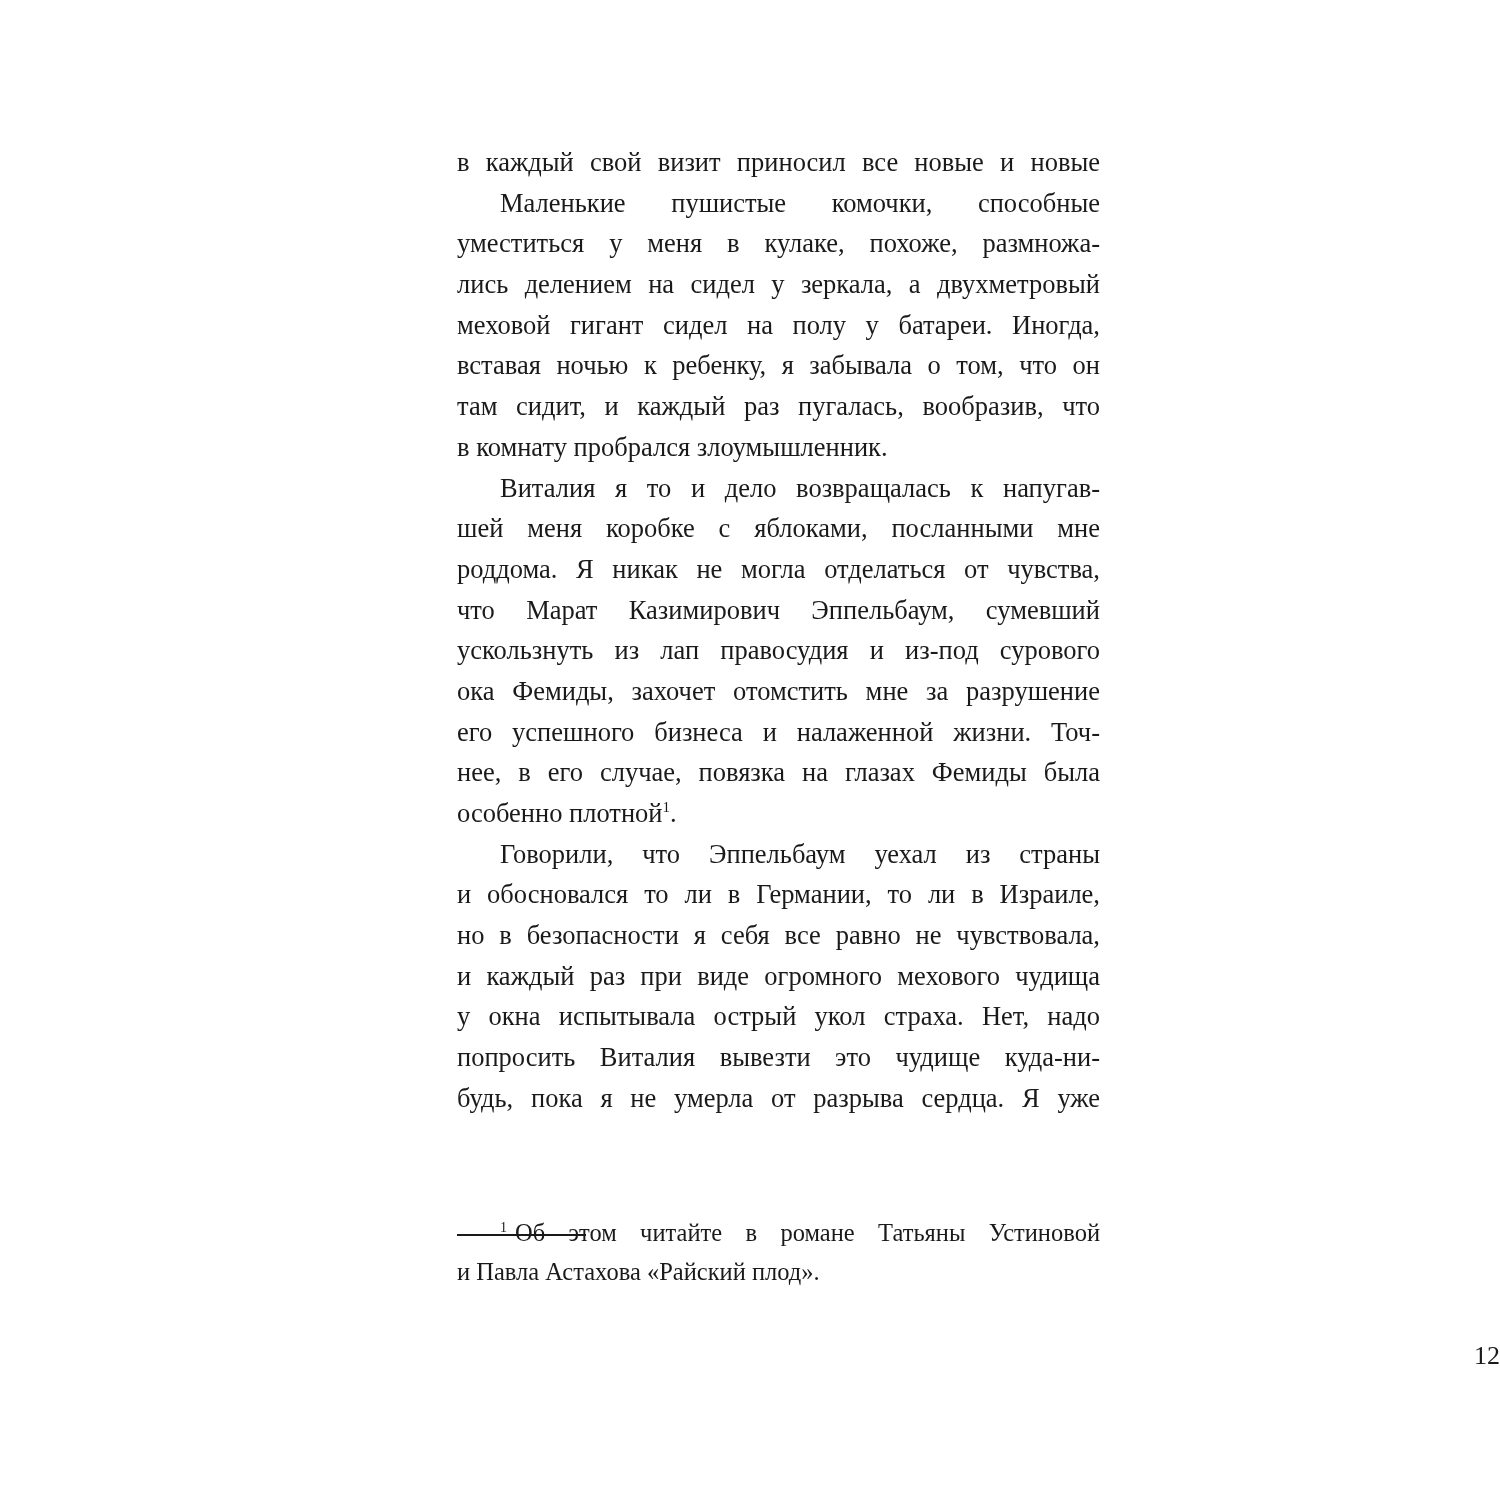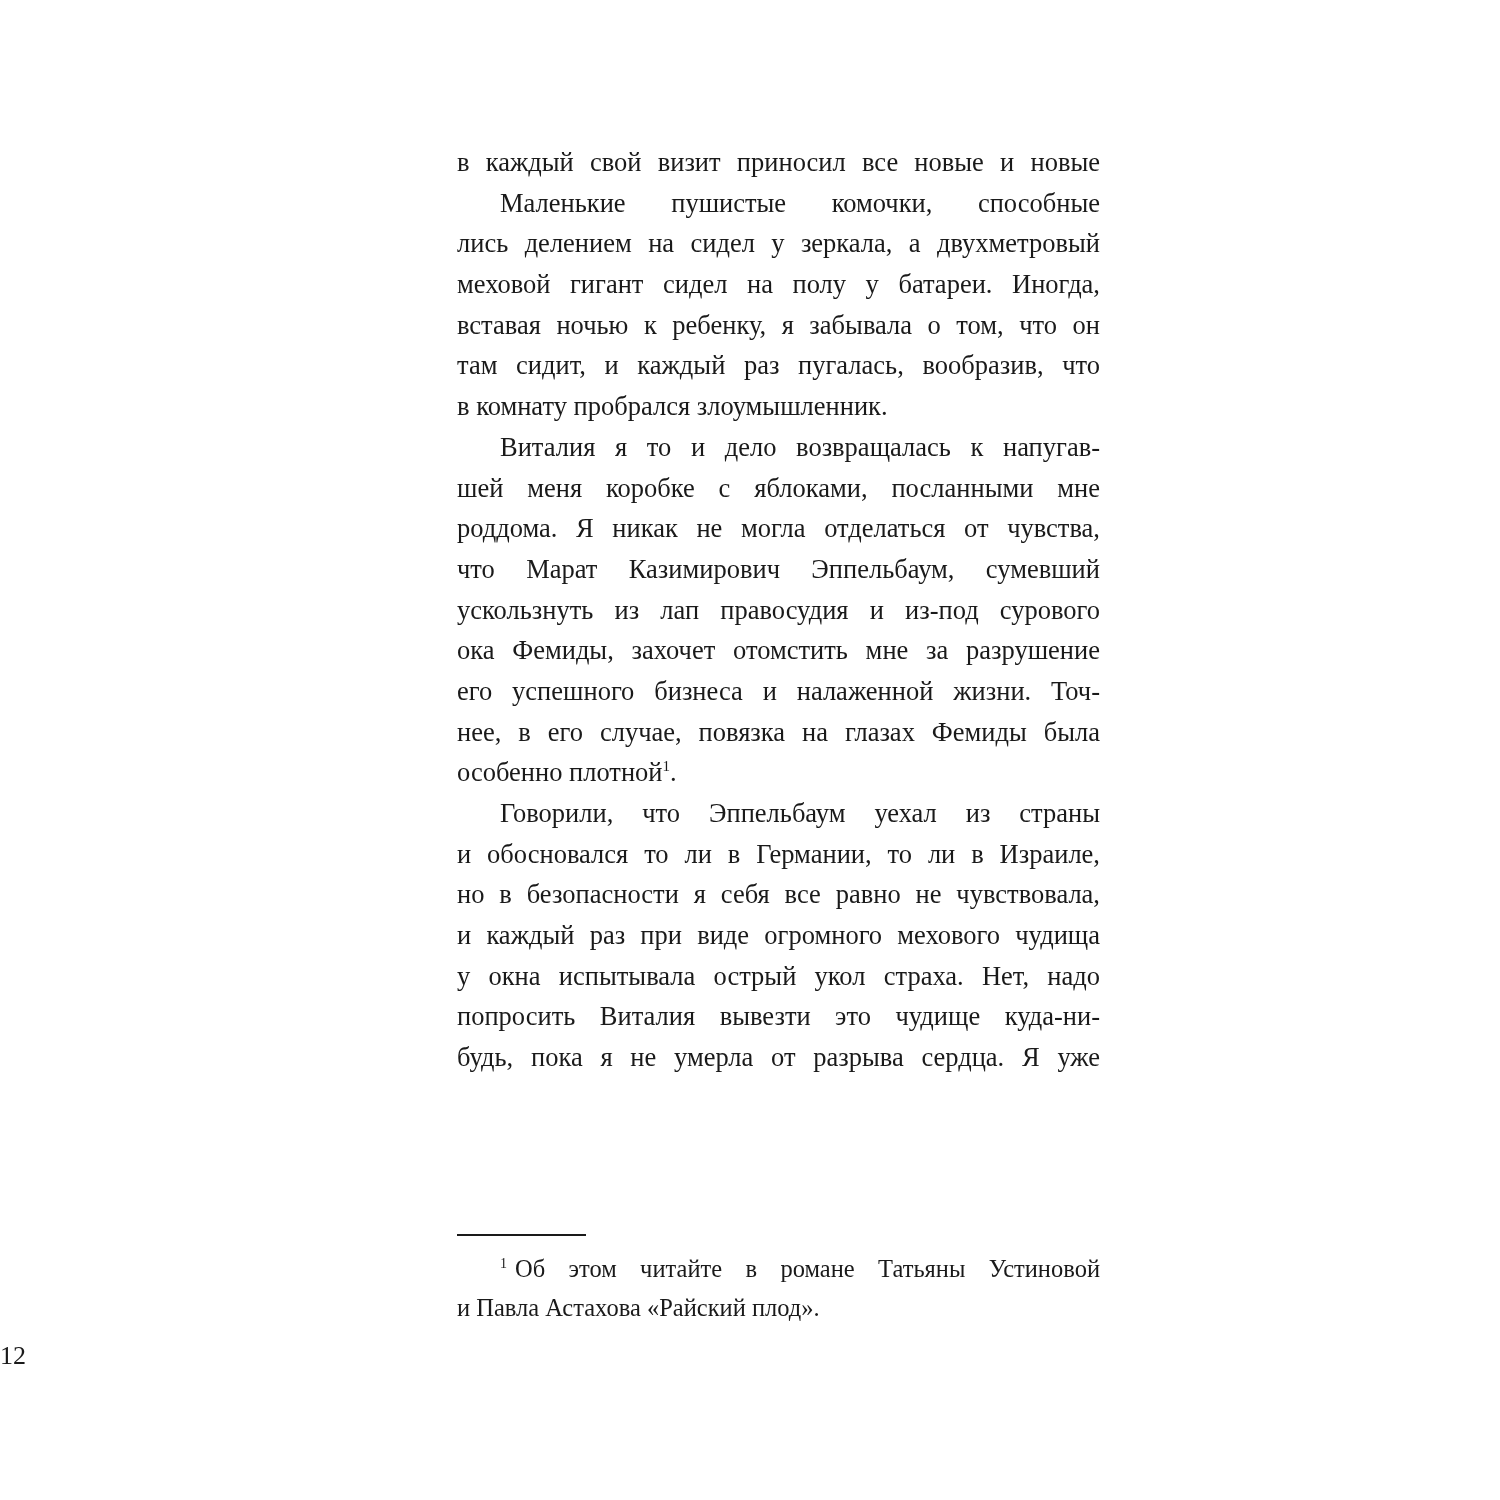--- a/index.html
+++ b/index.html
@@ -45,48 +45,49 @@
       position: absolute;
       left: 457px;
       top: 1234px;
       width: 129px;
       height: 2px;
       background: #1a1a1a;
     }
     .footnote {
       position: absolute;
       left: 457px;
-      top: 1250px;
+      top: 1214px;
       width: 643px;
       font-size: 24.5px;
       line-height: 38.5px;
     }
     .footnote .line { height: 38.5px; }
     .footnote .line.indent { padding-left: 43px; }
     .footnote sup.fn-mark {
       font-size: 14px;
       vertical-align: 9px;
       line-height: 0;
       margin-right: 8px;
     }
     .page-number {
       position: absolute;
       left: 0;
       width: 1500px;
       top: 1341px;
-      text-align: left;
+      text-align: right;
       font-size: 26px;
     }
   </style>
 </head>
 <body>
 
 <div class="page-text">
   <span class="line">в каждый свой визит приносил все новые и новые</span>
   <span class="line indent">Маленькие пушистые комочки, способные</span>
+  <span class="line">уместиться у меня в кулаке, похоже, размножа-</span>
   <span class="line">лись делением на сидел у зеркала, а двухметровый</span>
   <span class="line">меховой гигант сидел на полу у батареи. Иногда,</span>
   <span class="line">вставая ночью к ребенку, я забывала о том, что он</span>
   <span class="line">там сидит, и каждый раз пугалась, вообразив, что</span>
   <span class="line last">в комнату пробрался злоумышленник.</span>
   <span class="line indent">Виталия я то и дело возвращалась к напугав-</span>
   <span class="line">шей меня коробке с яблоками, посланными мне</span>
   <span class="line">роддома. Я никак не могла отделаться от чувства,</span>
   <span class="line">что Марат Казимирович Эппельбаум, сумевший</span>
   <span class="line">ускользнуть из лап правосудия и из-под сурового</span>

